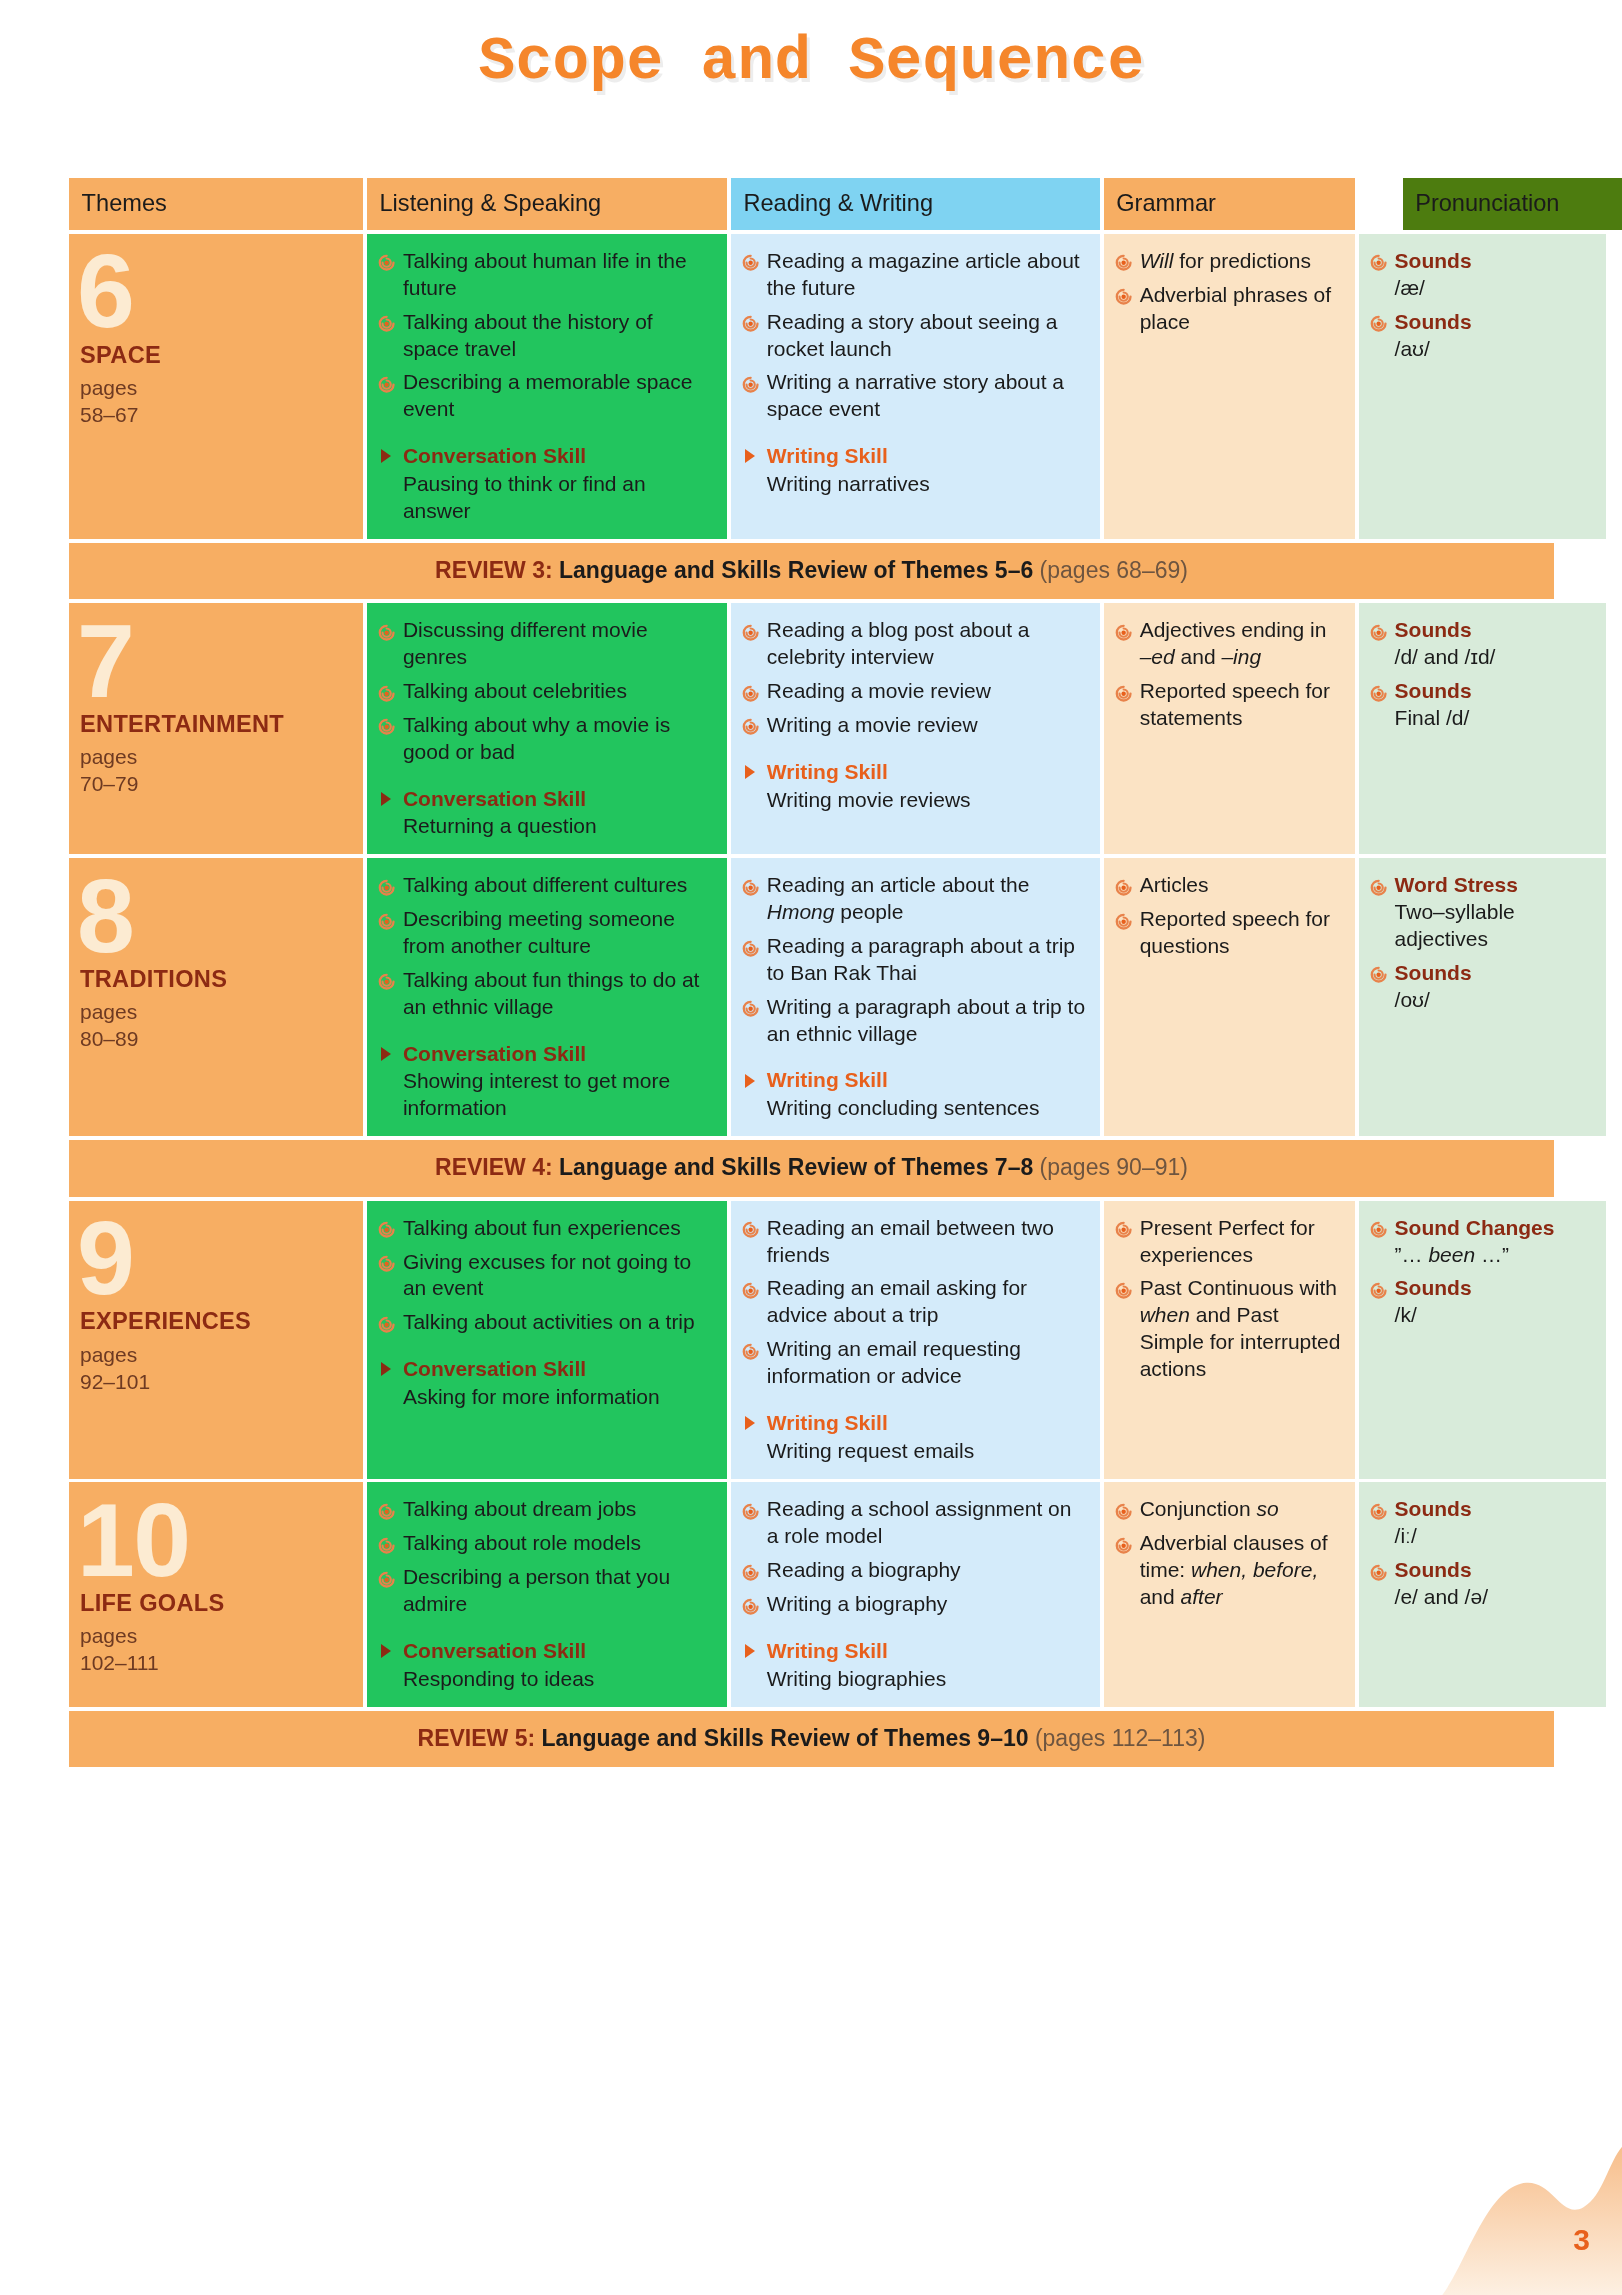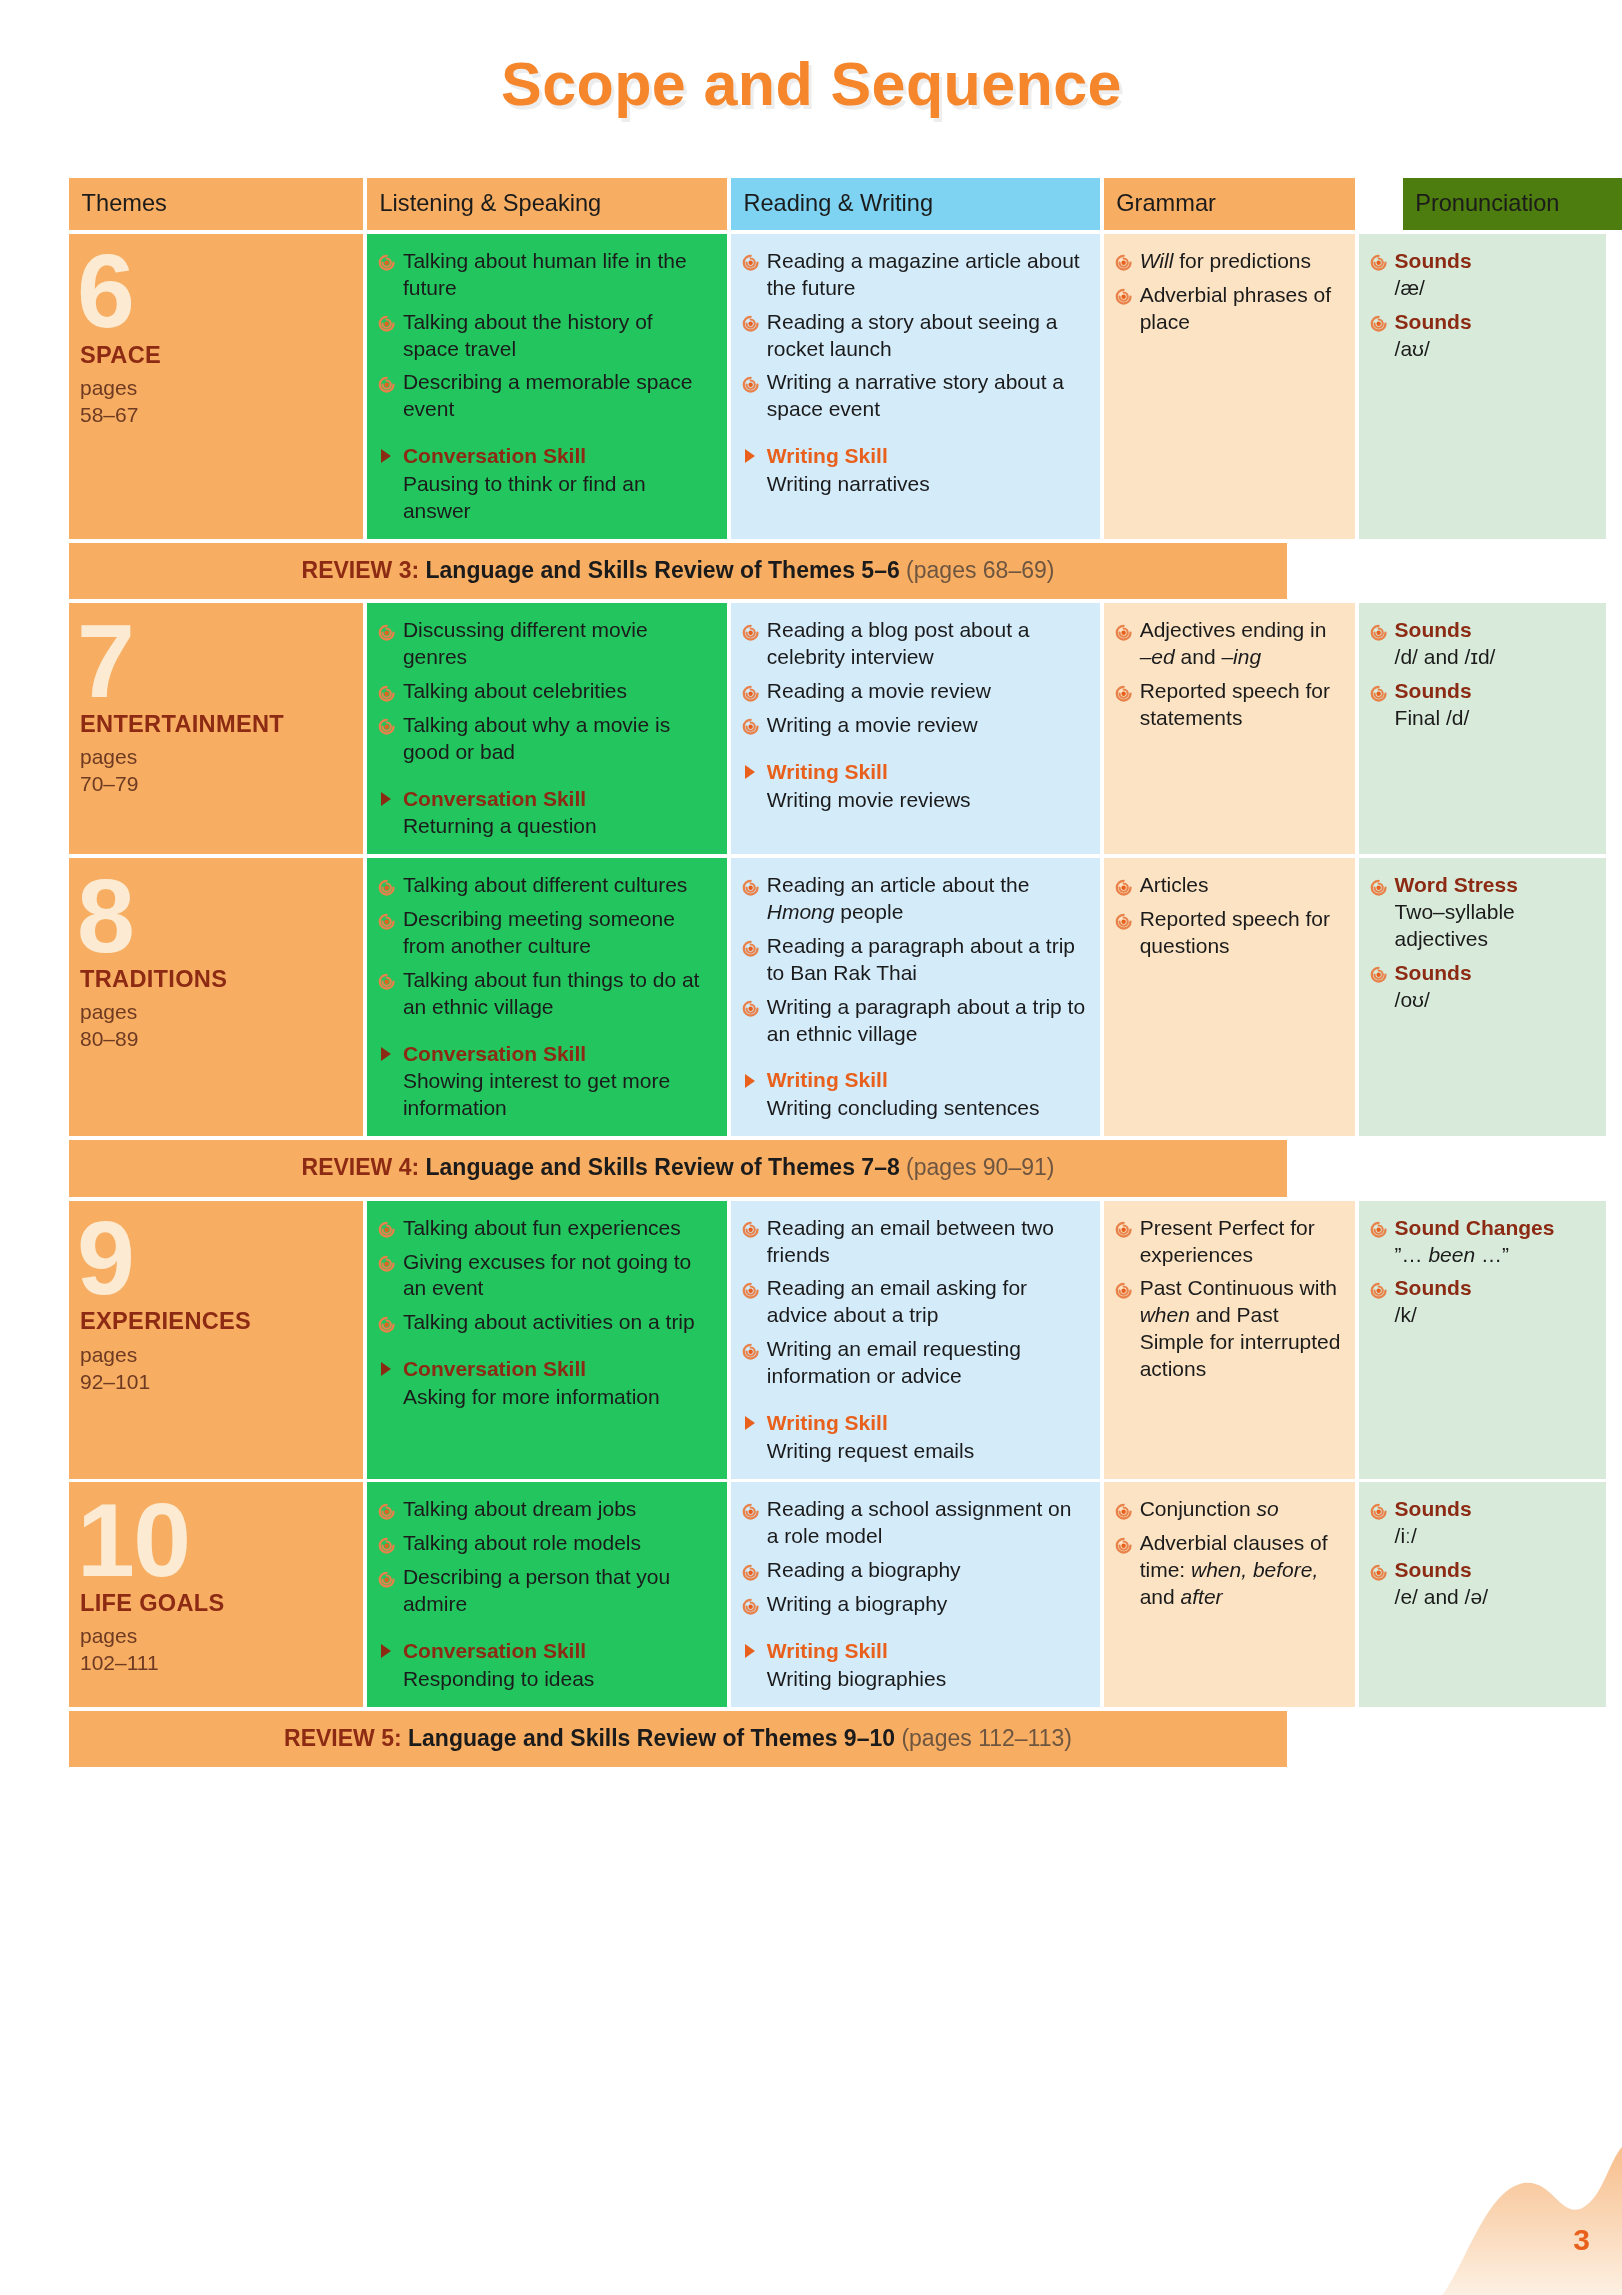--- a/index.html
+++ b/index.html
@@ -11,26 +11,26 @@
     width: 1623px;
     height: 2295px;
     position: relative;
     font-family: "Liberation Sans", sans-serif;
     overflow: hidden;
   }
 
   
   .page-title {
     text-align: center;
-    font-family: Liberation Sans, sans-serif;
+    font-family: Liberation Mono, monospace;
     font-weight: bold;
     font-size: 61px;
     color: #F5862B;
     letter-spacing: 0.4px;
-    padding-top: 49px;
+    padding-top: 27px;
     padding-bottom: 0;
     text-shadow: 3.1px 3.9px 0 #EDEDED;
   }
 
   
   .table-wrap {
     position: absolute;
     left: 69px;
     top: 178px;
     width: 1485px;
@@ -159,21 +159,21 @@
     color: #1b1b1b;
   }
 
   
   .pr-label { font-weight: bold; color: #8C2A13; }
   .pr-val   { color: #1b1b1b; display: block; padding-left: 0; }
 
   
   .review-bar {
     background: #F7AE63;
-    width: 1218px;
+    width: 1485px;
     box-sizing: border-box;
     padding: 14px 7.9px 15.7px 7.9px;
     text-align: center;
     margin-bottom: 3.9px;
     font-size: 23px;
     color: #1b1b1b;
   }
   .review-bar .rv-label {
     font-weight: bold;
     color: #8C2A13;

